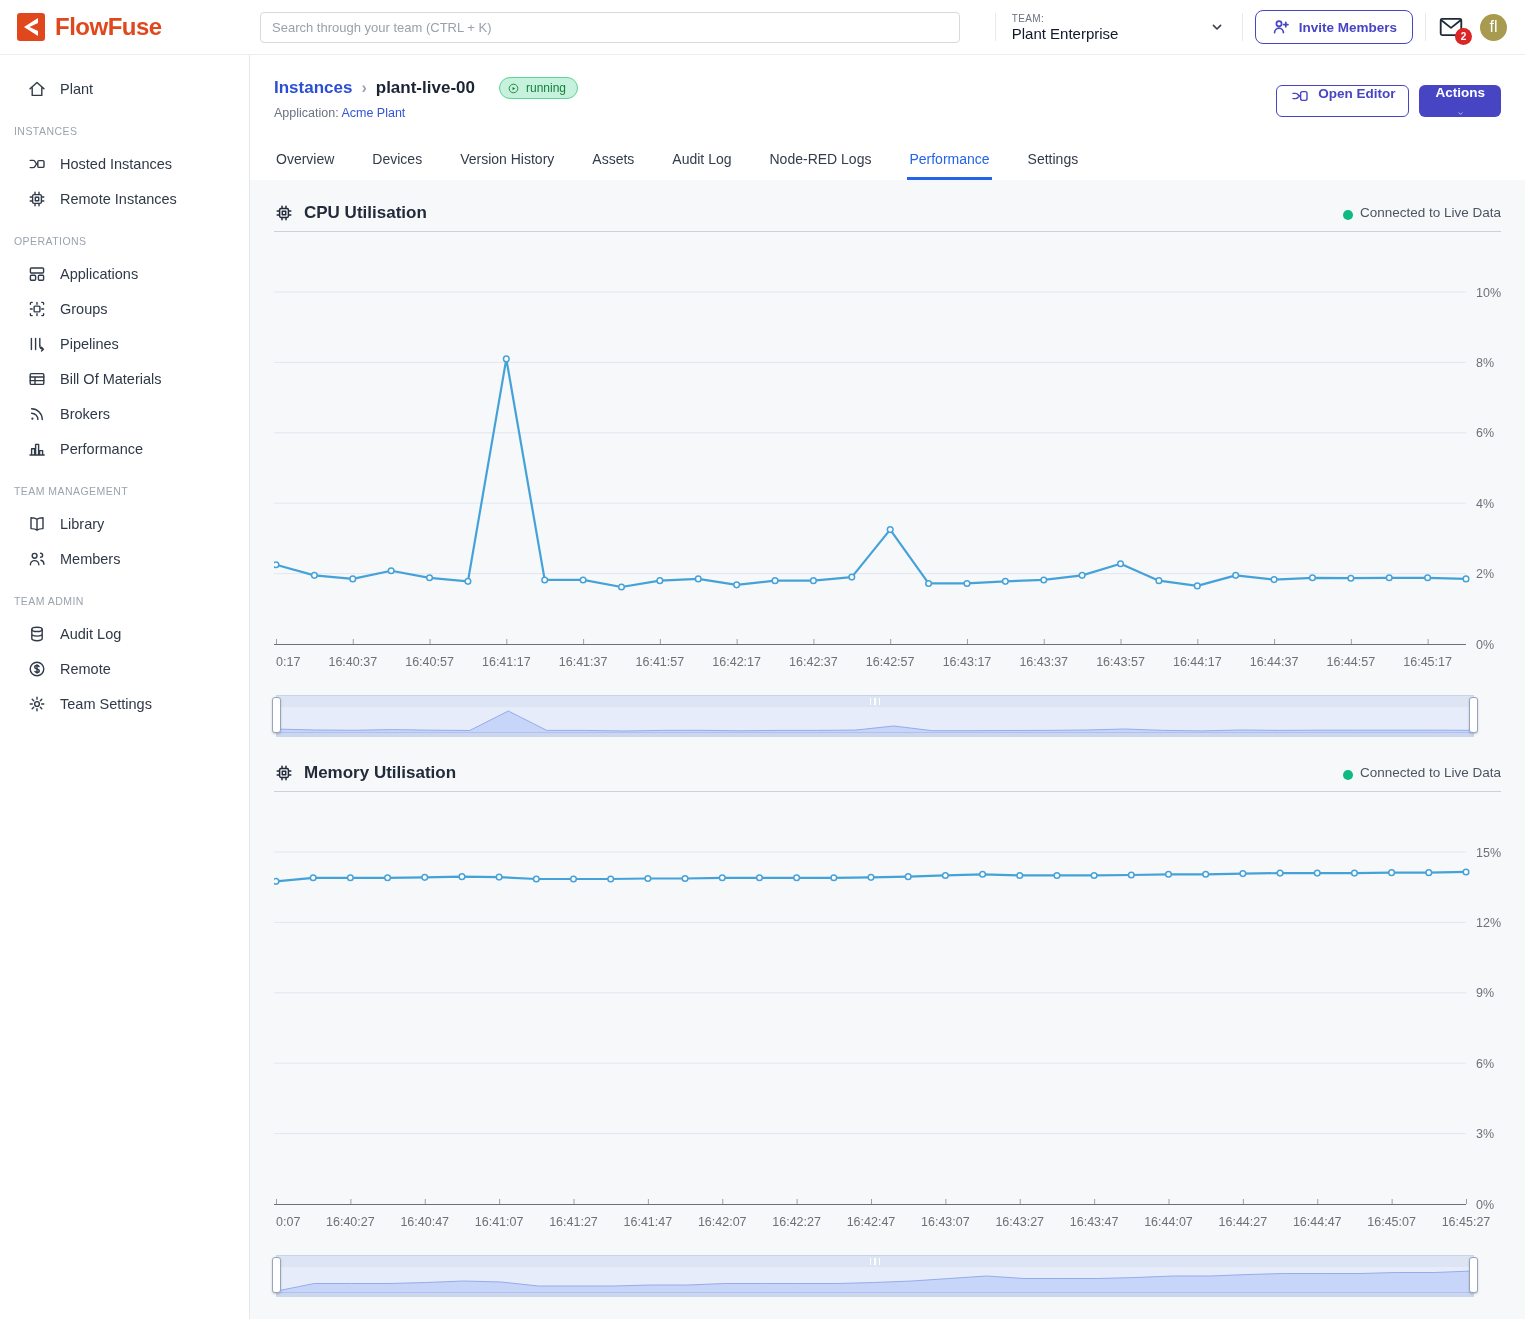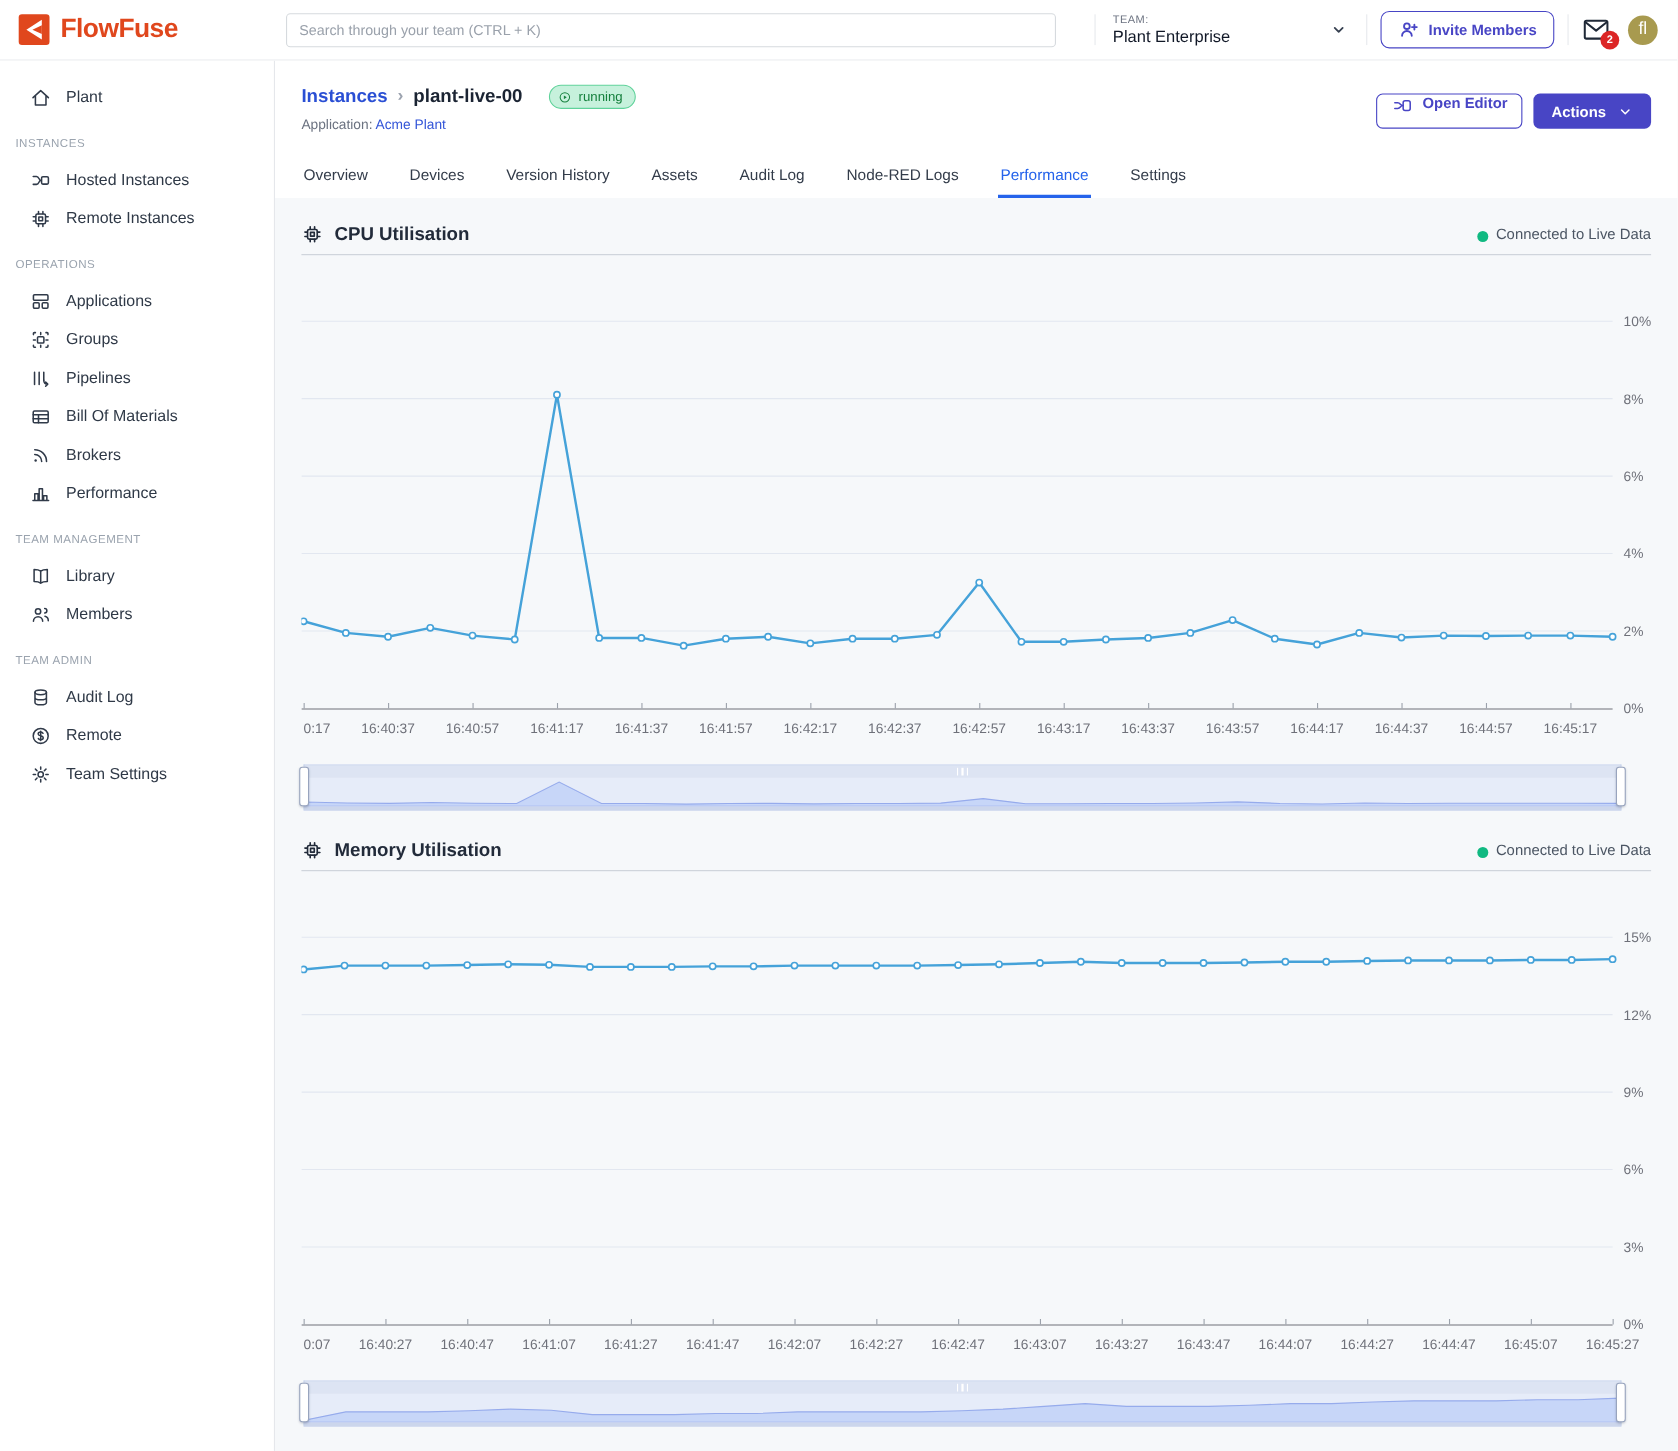--- a/index.html
+++ b/index.html
@@ -71,21 +71,21 @@
   .app-link { color:#3355d8; cursor:pointer; }
   .head-actions { position:absolute; right:24px; top:30px; display:flex; gap:10px; }
   .btn-outline { display:flex; align-items:flex-start; gap:8px; height:32px; padding:0 13px;
                  background:#fff; border:1.6px solid var(--accent-indigo); border-radius:6px;
                  color:var(--accent-indigo); font-weight:700; font-size:13.5px; cursor:pointer;
                  font-family:"Liberation Sans",sans-serif; }
   .btn-outline svg { stroke:var(--accent-indigo); }
   .btn-solid { display:flex; align-items:center; gap:10px; height:32px; padding:0 16px;
                background:var(--accent-indigo); border:none; border-radius:6px; color:#fff;
                font-weight:700; font-size:13.5px; cursor:pointer;
-               font-family:"Liberation Sans",sans-serif; }
+               font-family:"Liberation Sans",sans-serif;flex-direction:column; }
   .btn-solid .chev { stroke:#fff; width:15px; height:15px; }
   .tabs { display:flex; gap:34px; margin-top:21px; }
   .tab { padding:10px 2px 13px; font-size:14px; color:#333c4a; cursor:pointer; }
   .tab.active { color:var(--active-tab-blue); box-shadow:inset 0 -3px 0 var(--active-tab-blue); }
 
   .content { padding:14px 24px 0; }
   .section-header { display:flex; align-items:center; gap:10px; height:38px;
                     border-bottom:1px solid #ccd1d9; }
   .section-header svg.ic { stroke:#222b3a; stroke-width:1.5; }
   .sec-title { font-size:17px; font-weight:700; color:#222b3a; }

